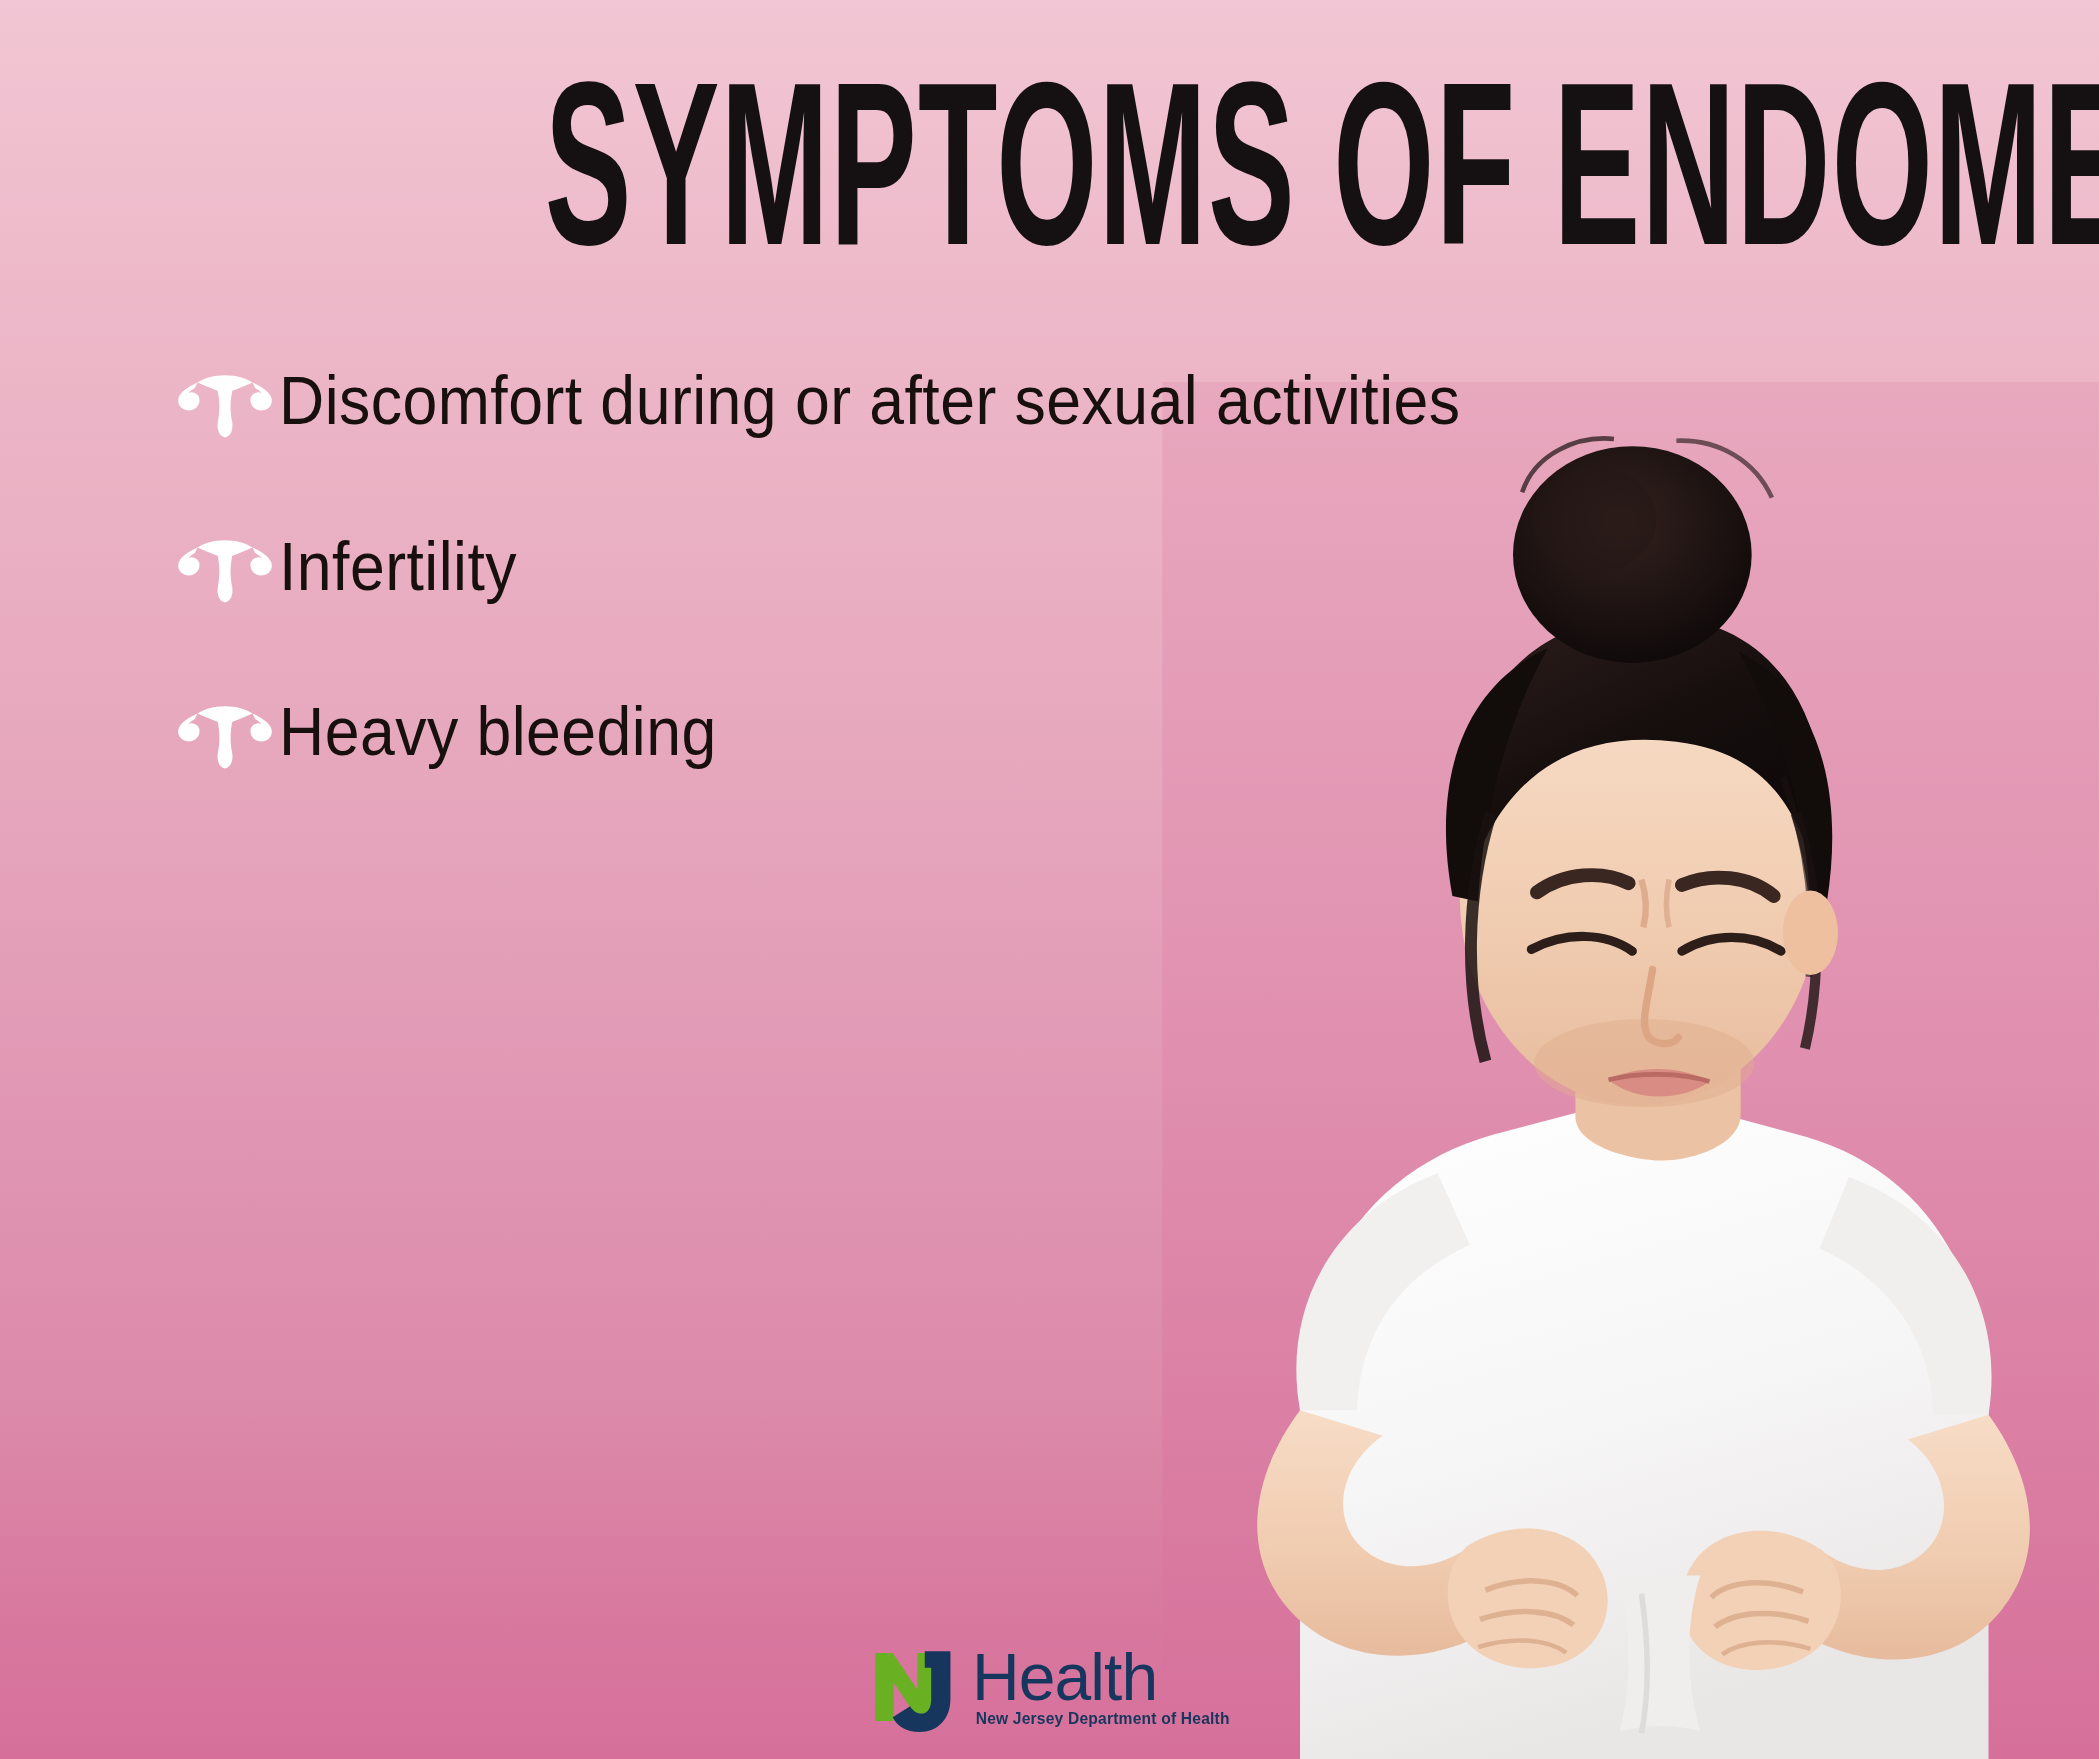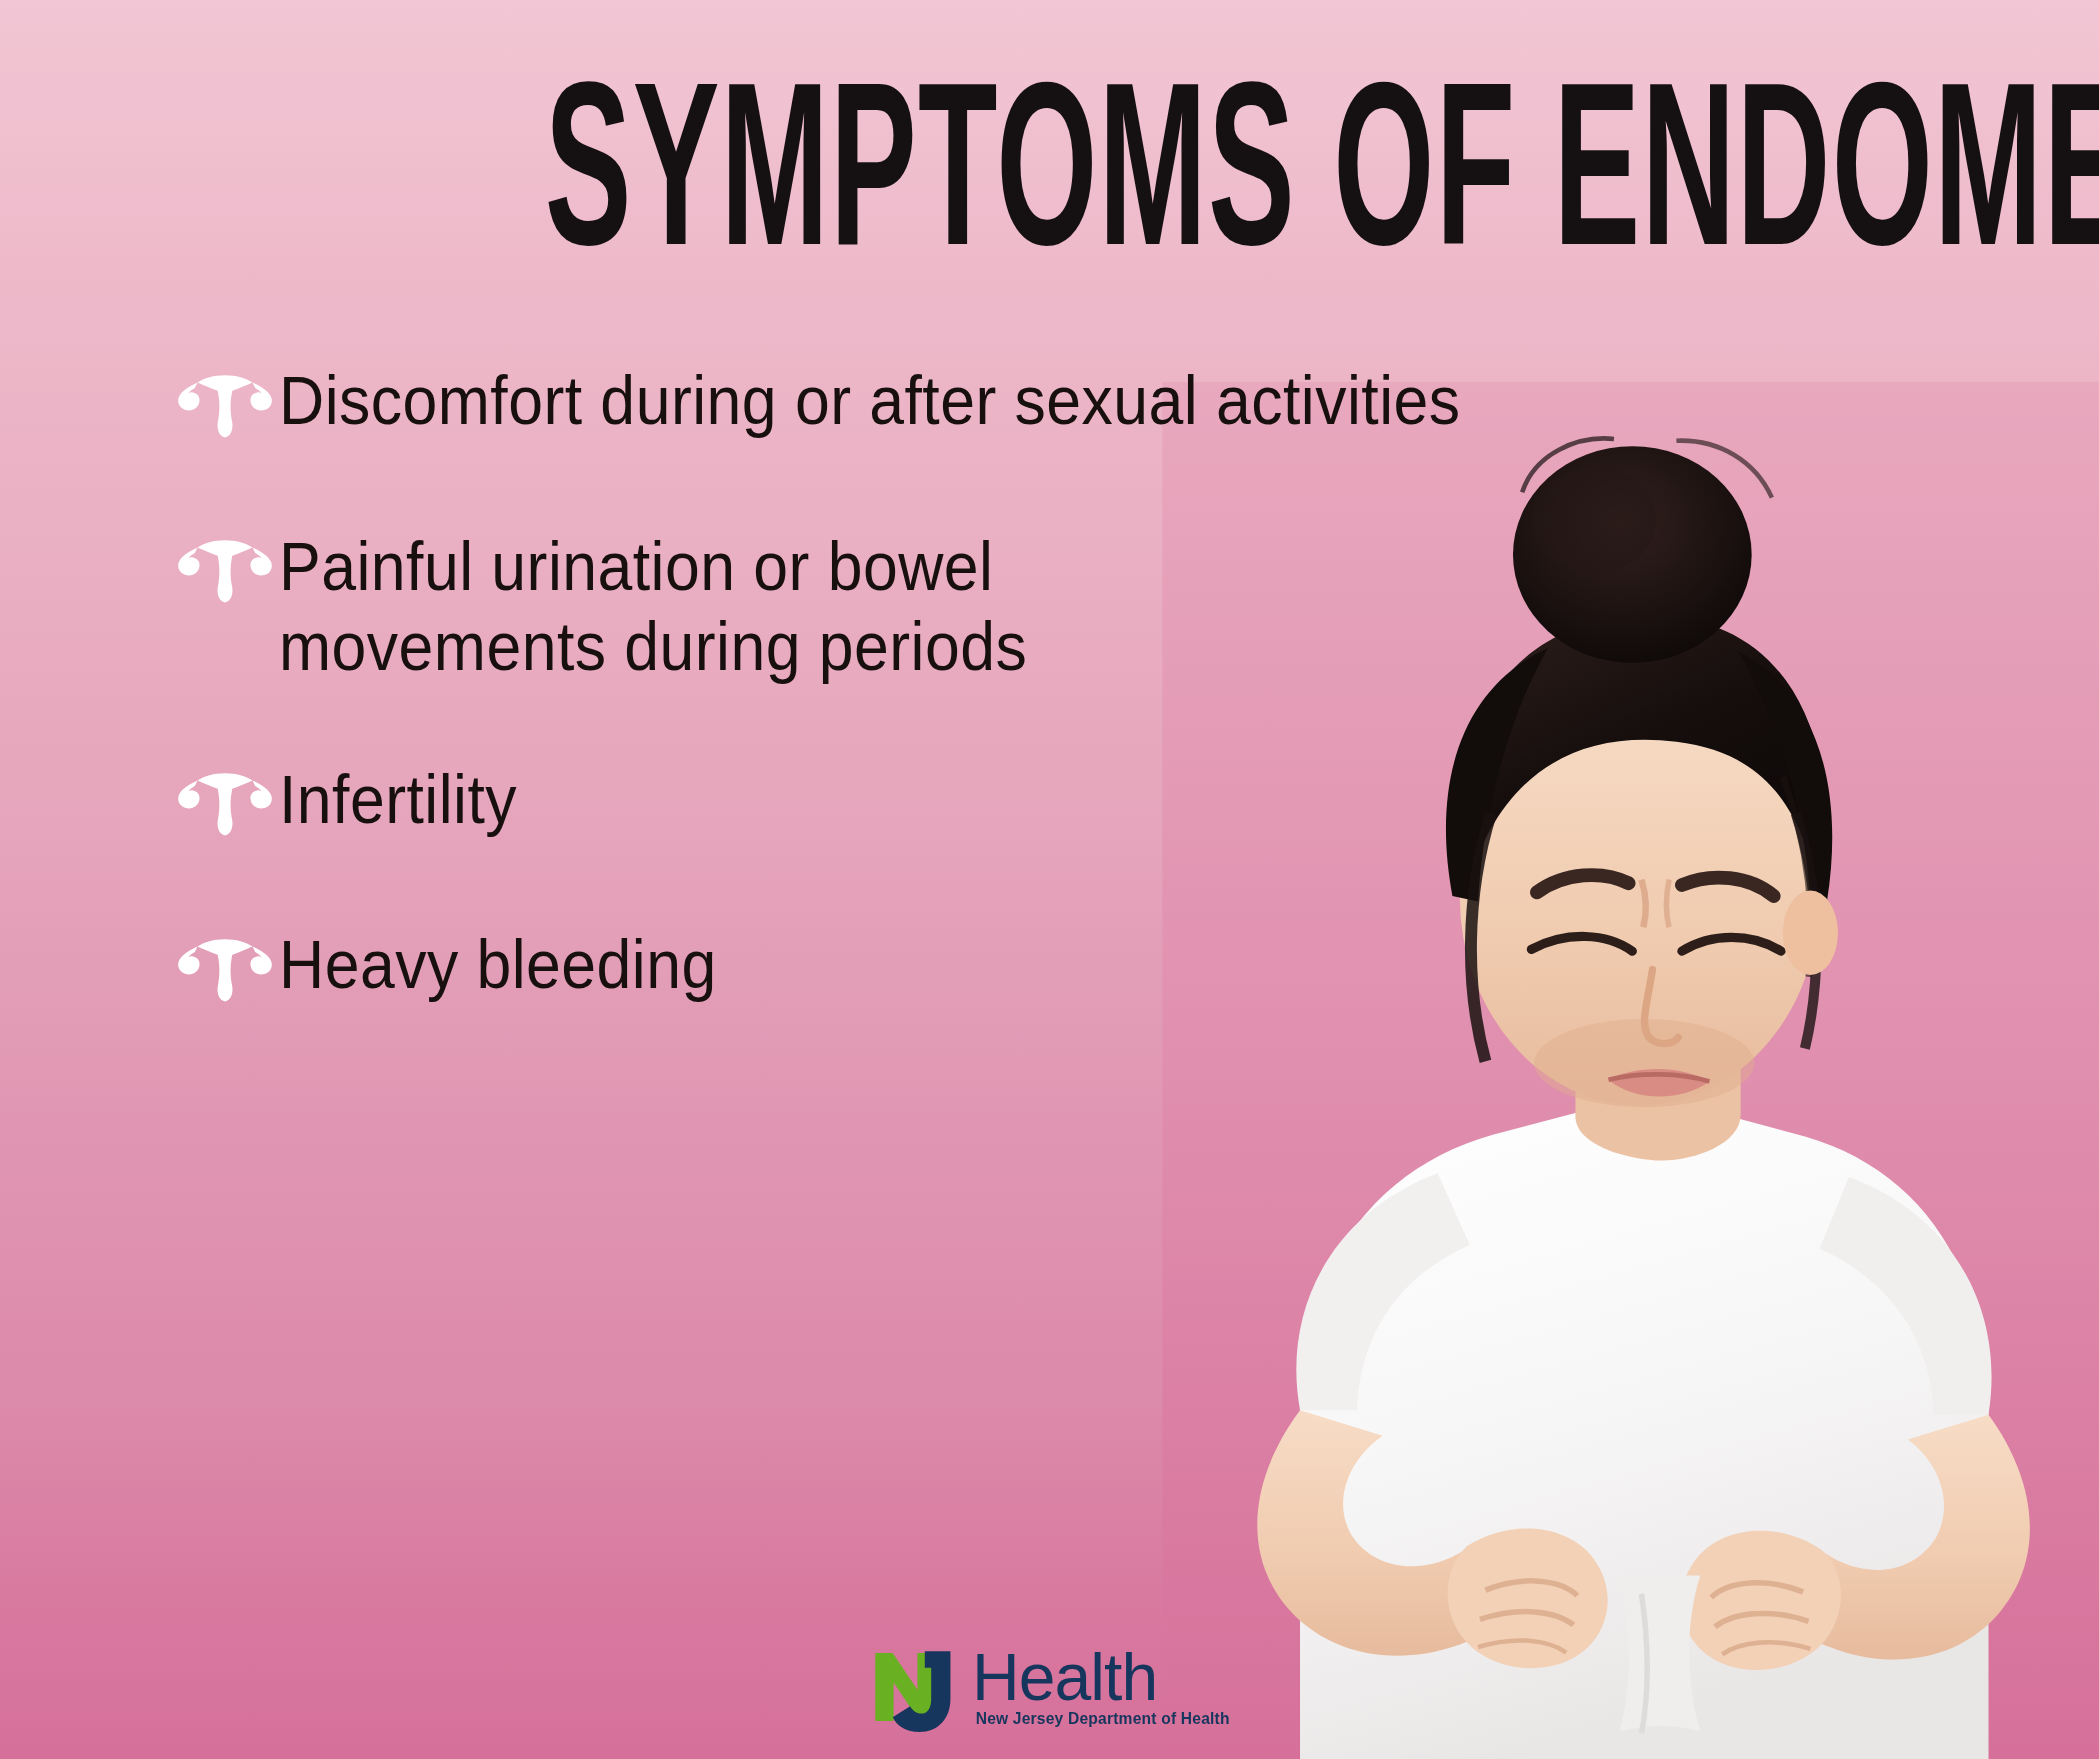--- a/index.html
+++ b/index.html
@@ -282,40 +282,20 @@
                      C21 28 18 30 18 33 C18 30 21 27 26 24 Z"></path>
             <path d="M89 18 C98 22 106 27 109 33 C112 39 109 46 102 48
                      C95 50 88 46 87 39 C86 34 89 30 94 29
                      C97 28 100 30 100 33 C100 30 97 27 92 24 Z"></path>
           </g>
         </svg>
       </span>
       <span class="symptom-text">Discomfort during or after sexual activities</span>
     </li>
 
-    <li class="symptom-item double">
-      <span class="bullet-icon">
-        <svg viewBox="0 0 118 84" xmlns="http://www.w3.org/2000/svg">
-          <g fill="#ffffff">
-            <path d="M59 10 C47 10 36 13 29 18 C35 21 43 24 51 27
-                     C53 36 54 48 51 62 C50 70 53 77 59 78
-                     C65 77 68 70 67 62 C64 48 65 36 67 27
-                     C75 24 83 21 89 18 C82 13 71 10 59 10 Z"></path>
-            <path d="M29 18 C20 22 12 27 9 33 C6 39 9 46 16 48
-                     C23 50 30 46 31 39 C32 34 29 30 24 29
-                     C21 28 18 30 18 33 C18 30 21 27 26 24 Z"></path>
-            <path d="M89 18 C98 22 106 27 109 33 C112 39 109 46 102 48
-                     C95 50 88 46 87 39 C86 34 89 30 94 29
-                     C97 28 100 30 100 33 C100 30 97 27 92 24 Z"></path>
-          </g>
-        </svg>
-      </span>
-      <span class="symptom-text">Painful urination or bowel
-movements during periods</span>
-    </li>
 
 
     <li class="symptom-item single">
       <span class="bullet-icon">
         <svg viewBox="0 0 118 84" xmlns="http://www.w3.org/2000/svg">
           <g fill="#ffffff">
             <path d="M59 10 C47 10 36 13 29 18 C35 21 43 24 51 27
                      C53 36 54 48 51 62 C50 70 53 77 59 78
                      C65 77 68 70 67 62 C64 48 65 36 67 27
                      C75 24 83 21 89 18 C82 13 71 10 59 10 Z"></path>

